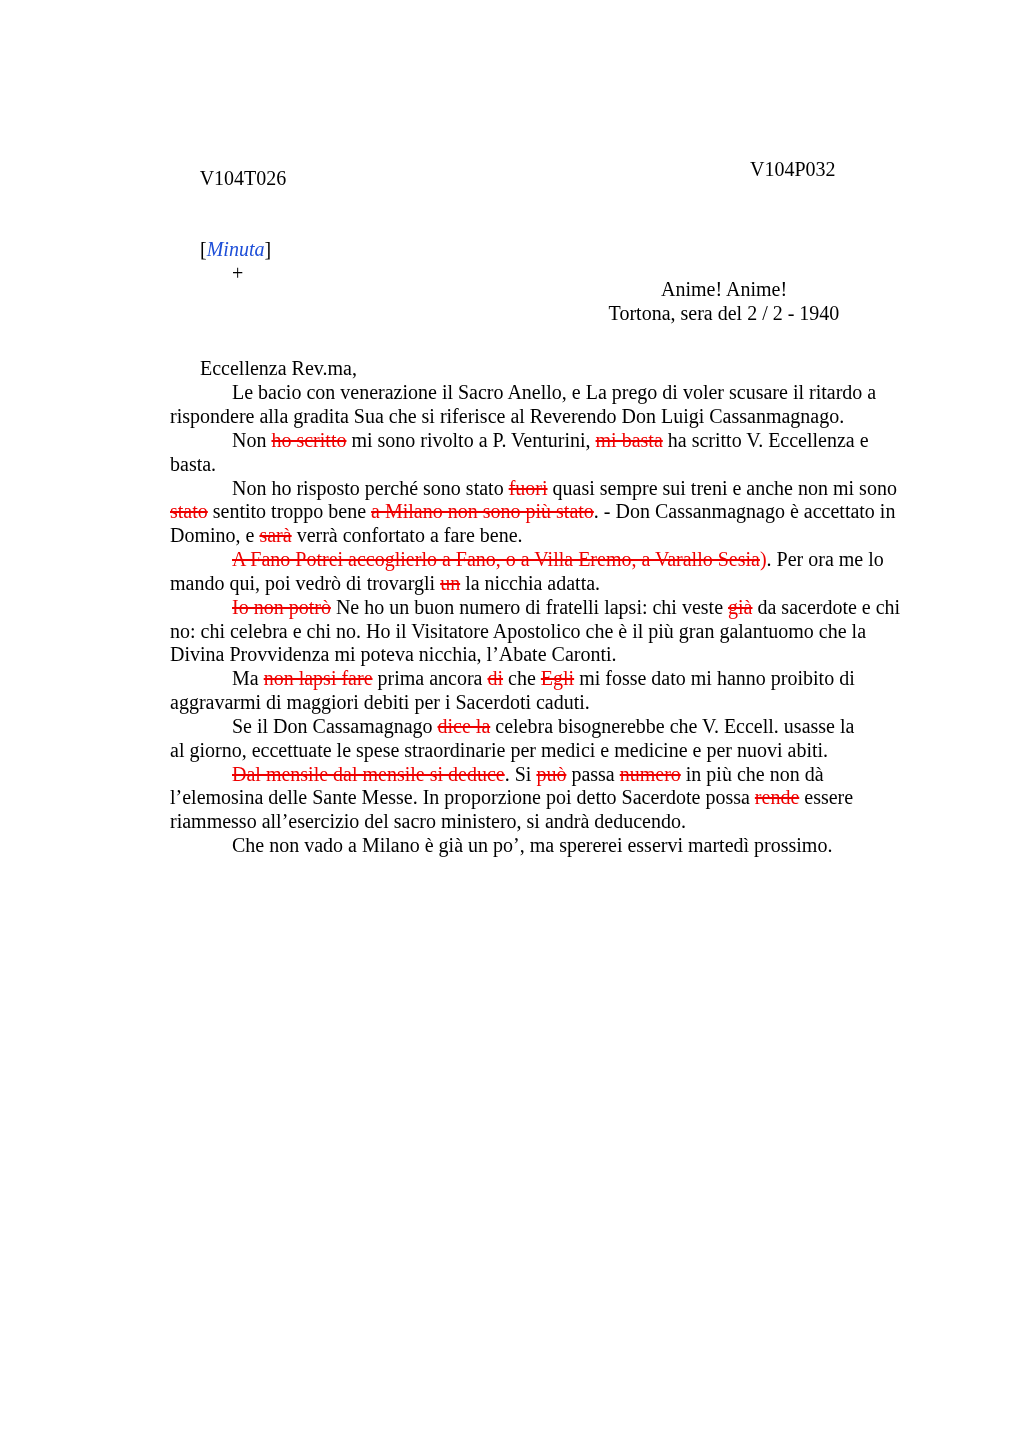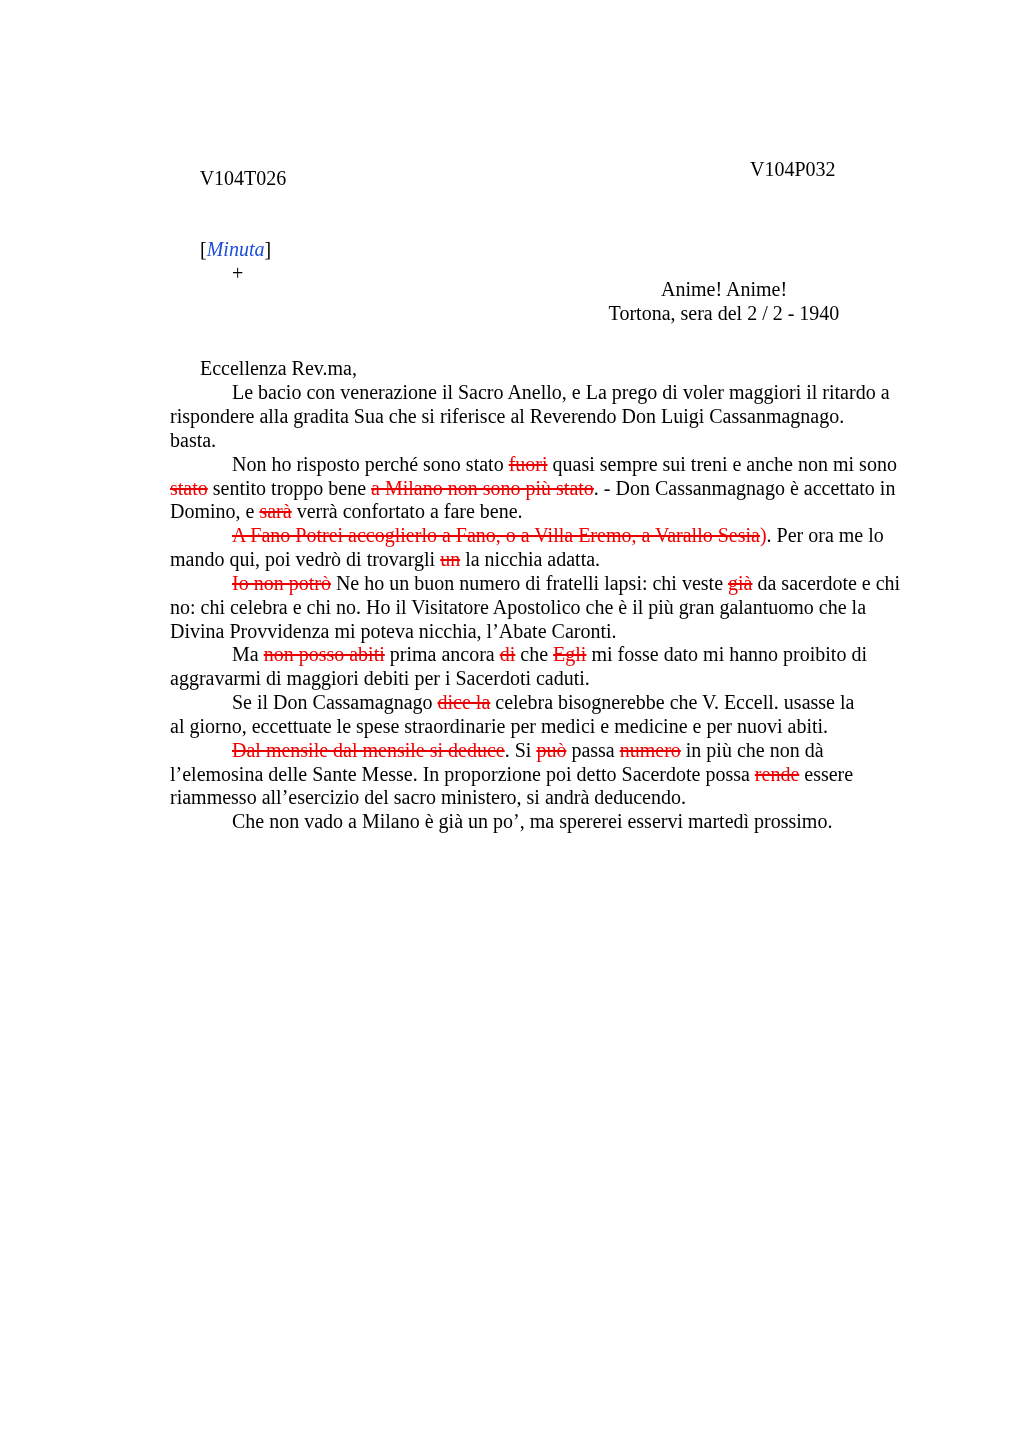--- a/index.html
+++ b/index.html
@@ -97,32 +97,33 @@
 
     <div class="line blank"></div>
 
     <div class="line indent">
       <span>Eccellenza Rev.ma,</span>
     </div>
 
     <div class="line blank"></div>
 
     <div>
-        <div class="line body-line indent"><span class="seg-n">Le bacio con venerazione il Sacro Anello, e La prego di voler maggiori il ritardo a</span></div>
+        <div class="line body-line indent"><span class="seg-n">Le bacio con venerazione il Sacro Anello, e La prego di voler scusare il ritardo a</span></div>
         <div class="line body-line"><span class="seg-n">rispondere alla gradita Sua che si riferisce al Reverendo Don Luigi Cassanmagnago.</span></div>
+        <div class="line body-line indent"><span class="seg-n">Non </span><span class="seg-rs">ho scritto</span><span class="seg-n"> mi sono rivolto a P. Venturini, </span><span class="seg-rs">mi basta</span><span class="seg-n"> ha scritto V. Eccellenza e</span></div>
         <div class="line body-line"><span class="seg-n">basta.</span></div>
         <div class="line body-line indent"><span class="seg-n">Non ho risposto perché sono stato </span><span class="seg-rs">fuori</span><span class="seg-n"> quasi sempre sui treni e anche non mi sono</span></div>
         <div class="line body-line"><span class="seg-rs">stato</span><span class="seg-n"> sentito troppo bene </span><span class="seg-rs">a Milano non sono più stato</span><span class="seg-n">. - Don Cassanmagnago è accettato in</span></div>
         <div class="line body-line"><span class="seg-n">Domino, e </span><span class="seg-rs">sarà</span><span class="seg-n"> verrà confortato a fare bene.</span></div>
         <div class="line body-line indent"><span class="seg-rs">A Fano Potrei accoglierlo a Fano, o a Villa Eremo, a Varallo Sesia</span><span class="seg-r">)</span><span class="seg-n">. Per ora me lo</span></div>
         <div class="line body-line"><span class="seg-n">mando qui, poi vedrò di trovargli </span><span class="seg-rs">un</span><span class="seg-n"> la nicchia adatta.</span></div>
         <div class="line body-line indent"><span class="seg-rs">Io non potrò</span><span class="seg-n"> Ne ho un buon numero di fratelli lapsi: chi veste </span><span class="seg-rs">già</span><span class="seg-n"> da sacerdote e chi</span></div>
         <div class="line body-line"><span class="seg-n">no: chi celebra e chi no. Ho il Visitatore Apostolico che è il più gran galantuomo che la</span></div>
         <div class="line body-line"><span class="seg-n">Divina Provvidenza mi poteva nicchia, l’Abate Caronti.</span></div>
-        <div class="line body-line indent"><span class="seg-n">Ma </span><span class="seg-rs">non posso abiti</span><span class="seg-n"> prima ancora </span><span class="seg-rs">di</span><span class="seg-n"> che </span><span class="seg-rs">Egli</span><span class="seg-n"> mi fosse dato mi hanno proibito di</span></div>
+        <div class="line body-line indent"><span class="seg-n">Ma </span><span class="seg-rs">non lapsi fare</span><span class="seg-n"> prima ancora </span><span class="seg-rs">di</span><span class="seg-n"> che </span><span class="seg-rs">Egli</span><span class="seg-n"> mi fosse dato mi hanno proibito di</span></div>
         <div class="line body-line"><span class="seg-n">aggravarmi di maggiori debiti per i Sacerdoti caduti.</span></div>
         <div class="line body-line indent"><span class="seg-n">Se il Don Cassamagnago </span><span class="seg-rs">dice la</span><span class="seg-n"> celebra bisognerebbe che V. Eccell. usasse la</span></div>
         <div class="line body-line"><span class="seg-n">al giorno, eccettuate le spese straordinarie per medici e medicine e per nuovi abiti.</span></div>
         <div class="line body-line indent"><span class="seg-rs">Dal mensile dal mensile si deduce</span><span class="seg-n">. Si </span><span class="seg-rs">può</span><span class="seg-n"> passa </span><span class="seg-rs">numero</span><span class="seg-n"> in più che non dà</span></div>
         <div class="line body-line"><span class="seg-n">l’elemosina delle Sante Messe. In proporzione poi detto Sacerdote possa </span><span class="seg-rs">rende</span><span class="seg-n"> essere</span></div>
         <div class="line body-line"><span class="seg-n">riammesso all’esercizio del sacro ministero, si andrà deducendo.</span></div>
         <div class="line body-line indent"><span class="seg-n">Che non vado a Milano è già un po’, ma spererei esservi martedì prossimo.</span></div>
       </div>
 
   </div>

